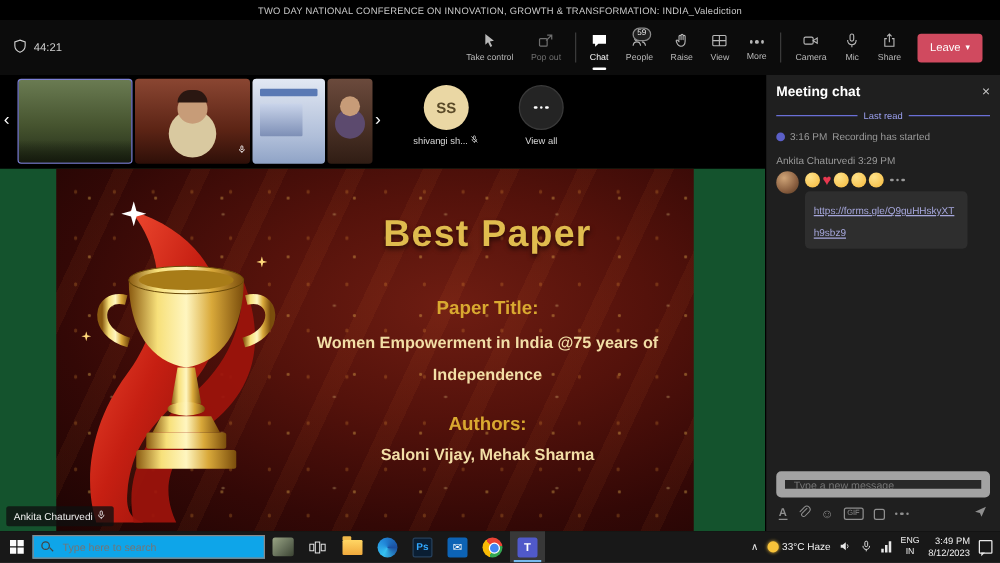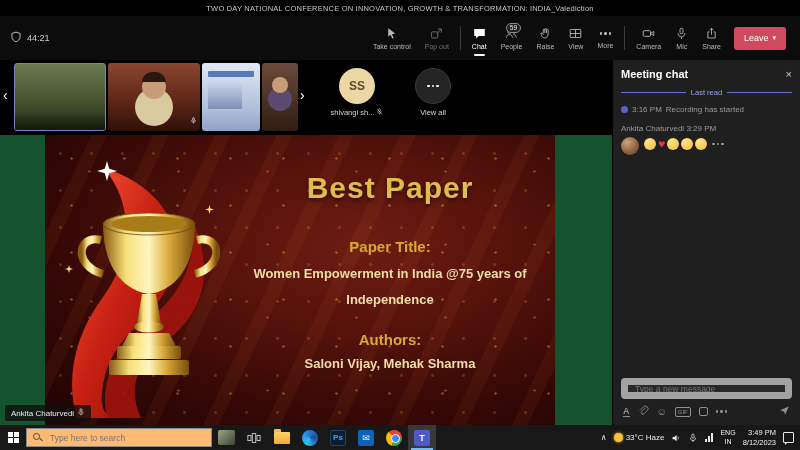--- a/index.html
+++ b/index.html
@@ -127,21 +127,21 @@
   .ci-gif{font-size:6px;border:1px solid #8f8f8f;border-radius:2px;padding:1px 2px;line-height:1;}
   .ci-sticker{width:9px;height:9px;border:1px solid #8f8f8f;border-radius:2px;display:block;}
   .ci-send{margin-left:auto;}
 
   
   .taskbar{position:absolute;left:0;right:0;bottom:0;height:25px;background:#181818;
     display:flex;align-items:center;}
   .startbtn{width:26px;height:25px;display:flex;align-items:center;justify-content:center;}
   .winlogo{display:grid;grid-template-columns:5px 5px;grid-template-rows:5px 5px;gap:1px;}
   .winlogo i{background:#fdfdfd;display:block;}
-  .searchbox{width:186px;height:19px;background:#fdba74;border:1px solid #888;display:flex;align-items:center;gap:5px;padding:0 6px;}
+  .searchbox{width:186px;height:19px;background:#0ea5e9;border:1px solid #888;display:flex;align-items:center;gap:5px;padding:0 6px;}
   .mag{width:10px;height:10px;position:relative;flex:0 0 auto;}
   .mag::before{content:"";position:absolute;left:0;top:0;width:5px;height:5px;border:1.3px solid #444;border-radius:50%;}
   .mag::after{content:"";position:absolute;left:6px;top:6.5px;width:4px;height:1.3px;background:#444;transform:rotate(45deg);}
   .searchbox input{border:none;outline:none;font-size:8.5px;color:#333;width:100%;background:transparent;
     font-family:"Liberation Sans",sans-serif;}
   .tk{width:28px;height:25px;display:flex;align-items:center;justify-content:center;position:relative;}
   .tk-photo{width:17px;height:15px;border-radius:2px;background:linear-gradient(135deg,#9aa585 0%,#66705a 55%,#3c4433 100%);}
   .tk-tv svg{width:14px;height:14px;}
   .tk-folder{width:16px;height:12px;background:linear-gradient(180deg,#ffd664,#f0a93c);border-radius:1px;position:relative;}
   .tk-folder::before{content:"";position:absolute;top:-3px;left:0;width:7px;height:3px;background:#f0b94a;border-radius:1px 1px 0 0;}
@@ -430,20 +430,23 @@
           <span class="emoji heart">♥</span>
           <span class="emoji"></span>
           <span class="emoji"></span>
           <span class="emoji"></span>
           <span class="dots-icon rx-more">
               <i></i>
               <i></i>
               <i></i>
             </span>
         </div>
+        <div class="bubble">
+          <a>https://forms.gle/Q9guHHskyXTh9sbz9</a>
+        </div>
       </div>
     </div>
 
     <div class="chat-spacer"></div>
 
     <div class="composer">
       <input type="text" placeholder="Type a new message" style="">
     </div>
 
     <div class="compose-icons">

